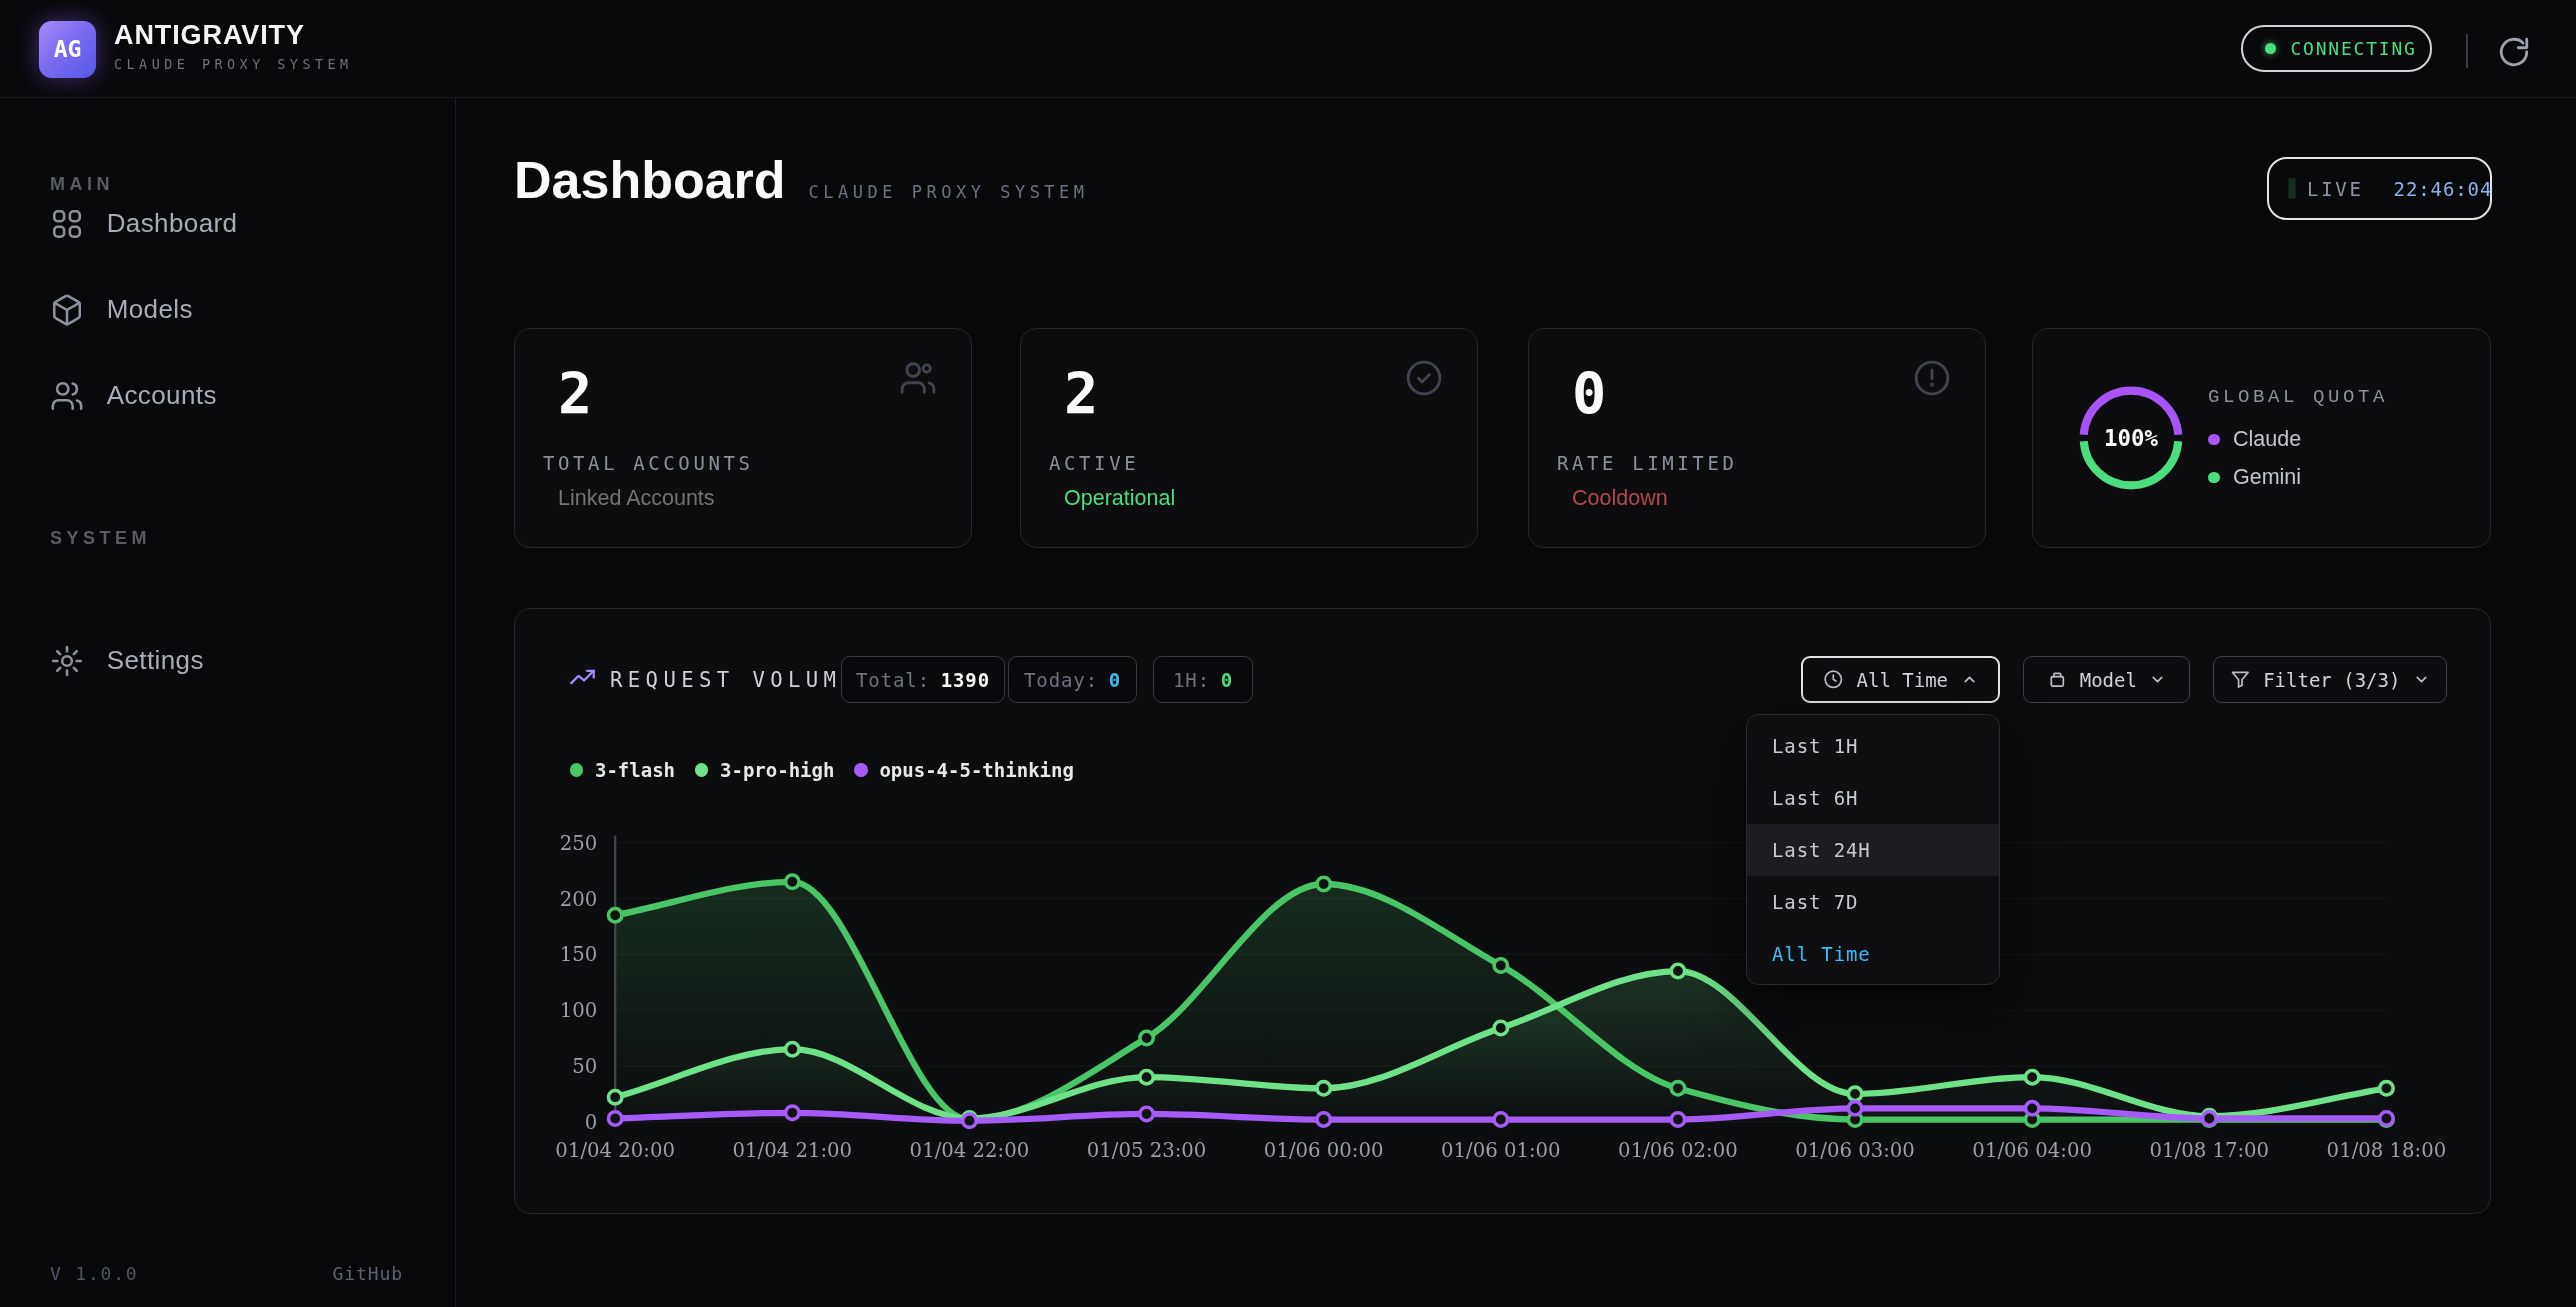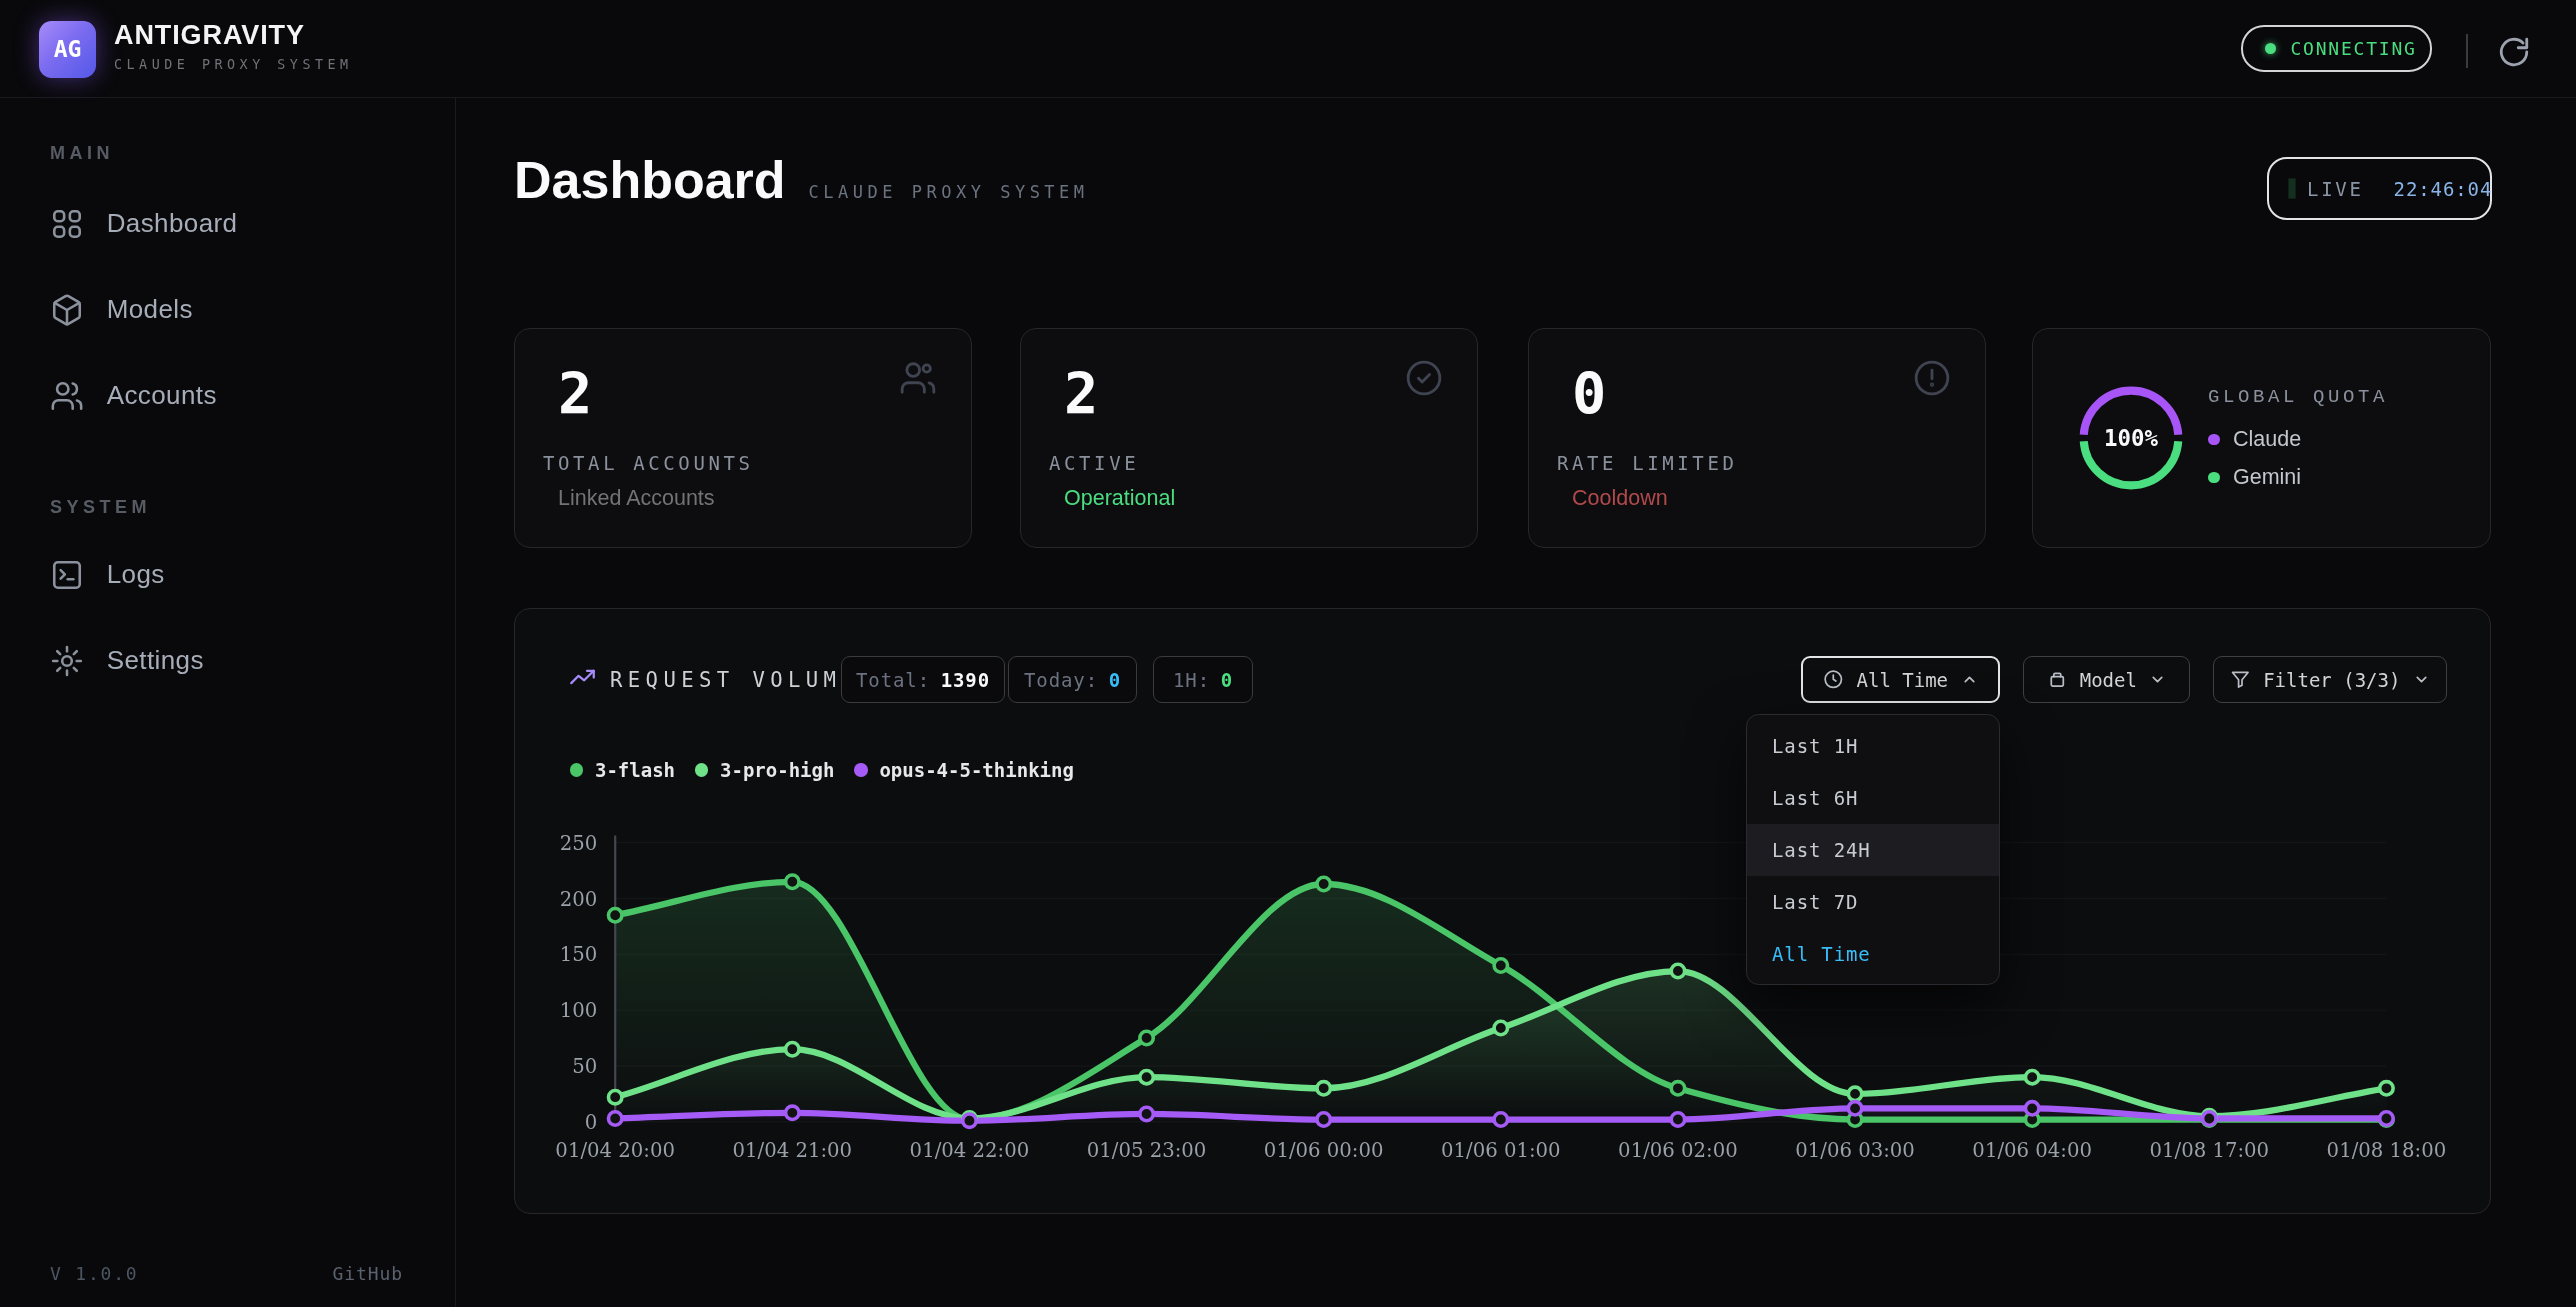--- a/index.html
+++ b/index.html
@@ -18,21 +18,21 @@
   .brand-sub { position:absolute; left:114px; top:57px; font-size:13.4px; letter-spacing:4.5px; color:#71717a; }
   .conn-pill { position:absolute; left:2241px; top:25px; width:191px; height:47px; border:2.2px solid #d4d4d8; border-radius:23px;
                display:flex; align-items:center; gap:14.3px; padding-left:21.5px; background:transparent; cursor:pointer; }
   .conn-dot { width:11.6px; height:11.6px; border-radius:50%; background:#4ade80; box-shadow:0 0 7.2px rgba(74,222,128,.7); }
   .conn-label { font-size:18px; letter-spacing:1.8px; color:#4ade80; }
   .top-sep { position:absolute; left:2466px; top:34px; width:1.8px; height:34px; background:#3a3a40; }
   .refresh-btn { position:absolute; left:2494px; top:32px; width:39px; height:39px; color:#9ca3af; cursor:pointer; display:flex; align-items:center; justify-content:center; }
 
   
   .sidebar { position:absolute; left:0; top:98px; width:456px; height:1209px; border-right:1.8px solid #1b1b1f; background:#09090b; z-index:10; }
-  .side-section { position:absolute; left:50px; font-size:18px; font-weight:bold; letter-spacing:4.5px; color:#565b64; }
+  .side-section { position:absolute; left:50px; font-size:18px; font-weight:bold; letter-spacing:4.5px; color:#565b64;margin-top:31px; }
   .side-item { position:absolute; left:39px; width:376px; height:55px; display:flex; align-items:center; gap:23px; padding-left:10.7px; border-radius:10.7px; cursor:pointer; color:#a6adb8; }
   .side-item .lbl { font-size:26px; letter-spacing:0.4px; }
   .side-item svg { color:#8b929d; }
   .side-footer-v { position:absolute; left:50px; bottom:23px; font-size:18px; color:#4b5563; letter-spacing:1.8px; }
   .side-footer-g { position:absolute; right:52px; bottom:23px; font-size:18px; color:#5a6270; letter-spacing:0.9px; cursor:pointer; }
 
   
   .page-title-row { position:absolute; left:514px; top:150px; display:flex; align-items:baseline; gap:23px; }
   .page-title { font-size:52px; font-weight:bold; color:#fafafa; letter-spacing:0; }
   .page-sub { font-size:17px; letter-spacing:4.5px; color:#6b7280; }
@@ -136,28 +136,20 @@
       <path d="M16 21v-2a4 4 0 0 0-4-4H6a4 4 0 0 0-4 4v2"></path>
         <circle cx="9" cy="7" r="4"></circle>
       <path d="M22 21v-2a4 4 0 0 0-3-3.87"></path>
         <path d="M16 3.13a4 4 0 0 1 0 7.75"></path>
     </svg>
     <span class="lbl">Accounts</span>
   </div>
 
   <div class="side-section" style="top:399px;">SYSTEM</div>
 
-  <div class="side-item" style="top:449px;">
-    <svg width="34" height="34" viewBox="0 0 24 24" fill="none" stroke="currentColor" stroke-width="1.8" stroke-linecap="round" stroke-linejoin="round">
-      <rect x="3" y="3" width="18" height="18" rx="2.5"></rect>
-        <polyline points="7.5 8.5 10.5 11.5 7.5 14.5"></polyline>
-        <line x1="12.5" y1="15" x2="16.5" y2="15"></line>
-    </svg>
-    <span class="lbl">Logs</span>
-  </div>
 
   <div class="side-item" style="top:535px;">
     <svg width="34" height="34" viewBox="0 0 24 24" fill="none" stroke="currentColor" stroke-width="1.8" stroke-linecap="round" stroke-linejoin="round">
       <circle cx="12" cy="12" r="3.4"></circle>
       <g>
         <line x1="12" y1="2.2" x2="12" y2="5.2"></line>
           <line x1="12" y1="18.8" x2="12" y2="21.8"></line>
         <line x1="2.2" y1="12" x2="5.2" y2="12"></line>
           <line x1="18.8" y1="12" x2="21.8" y2="12"></line>
         <line x1="5.1" y1="5.1" x2="7.2" y2="7.2"></line>

